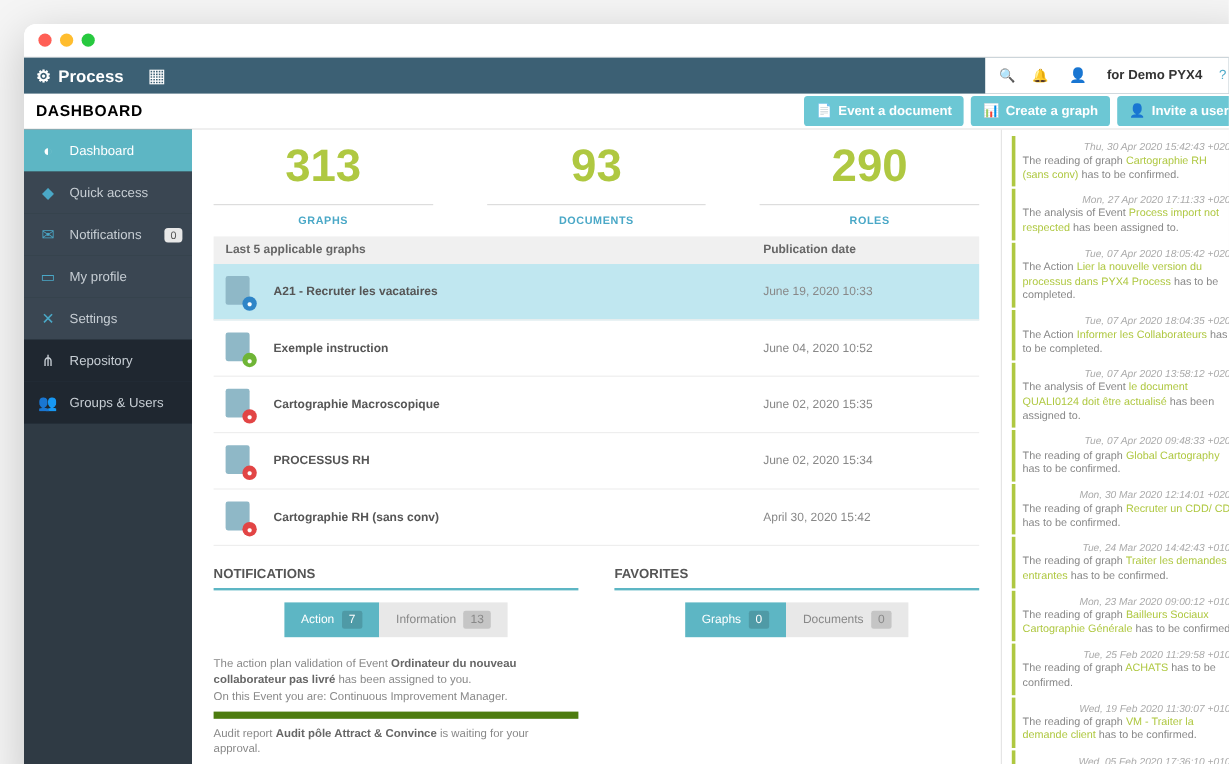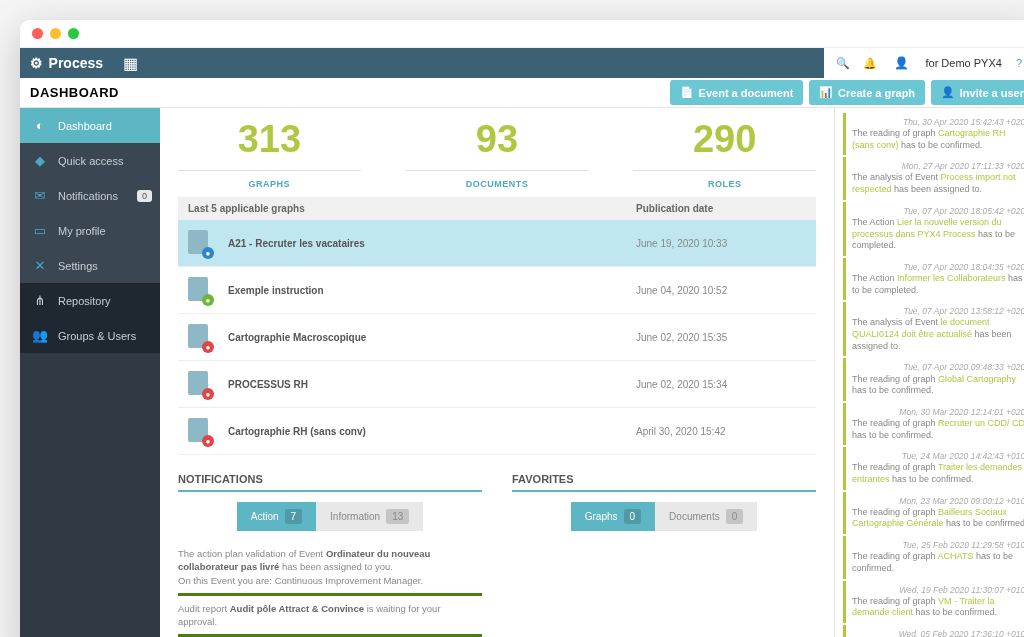--- a/index.html
+++ b/index.html
@@ -48,21 +48,21 @@
 .doc-badge.red { background: #e24545; }
 .table-row .c1 { flex: 1; font-weight: bold; color: #555; }
 .table-row .c2 { width: 170px; color: #888; }
 .two-col { display: flex; gap: 30px; margin-top: 18px; }
 .col { flex: 1; }
 .col h3 { font-size: 11px; font-weight: bold; color: #555; border-bottom: 2px solid #5db6c4; padding-bottom: 5px; margin-bottom: 10px; }
 .tab-row { display: flex; justify-content: center; gap: 0; margin-bottom: 10px; }
 .tab { padding: 7px 14px; font-size: 10px; background: #e8e8e8; color: #888; display: flex; align-items: center; gap: 6px; cursor: pointer; }
 .tab.active { background: #5db6c4; color: #fff; justify-content: center; }
 .tab .count { background: rgba(0,0,0,0.15); padding: 2px 6px; border-radius: 2px; font-size: 10px; }
-.notif-item { font-size: 9.5px; color: #888; padding: 6px 0; border-bottom: 3px solid #4d7c0f; line-height: 1.4; }
+.notif-item { font-size: 9.5px; color: #888; padding: 6px 0; border-bottom: 6px solid #4d7c0f; line-height: 1.4; }
 .notif-item b { color: #666; }
 .rightbar { width: 210px; border-left: 1px solid #e5e5e5; overflow-y: auto; font-size: 9px; color: #888; padding: 5px 8px; }
 .activity { border-left: 3px solid #afc841; padding: 4px 6px; margin-bottom: 2px; line-height: 1.3; position: relative; }
 .activity .ts { display: block; text-align: right; font-style: italic; color: #aaa; font-size: 8.5px; }
 .activity .link { color: #afc841; }
 </style>
 </head>
 <body>
 
 <div class="window">
@@ -76,21 +76,21 @@
     <div class="logo">
       <span>⚙</span>
       <span>Process</span>
     </div>
     <span class="grid-icon">▦</span>
     <div class="spacer"></div>
     <div class="header-right" style="background:#fff;height:100%;padding:0 12px;">
       <span class="icn">🔍</span>
       <span class="icn">🔔</span>
       <span class="avatar">👤</span>
-      <span style="color:#333;font-weight:normal;">for Demo PYX4</span>
+      <span style="color:#333;font-weight:bold;">for Demo PYX4</span>
       <span class="icn" style="color:#4aa8c7;">?</span>
     </div>
   </div>
 
   <div class="sub-header">
     <h1>DASHBOARD</h1>
     <div class="spacer"></div>
     <button class="btn-teal">
         <span>📄</span>
         <span>Event a document</span>

